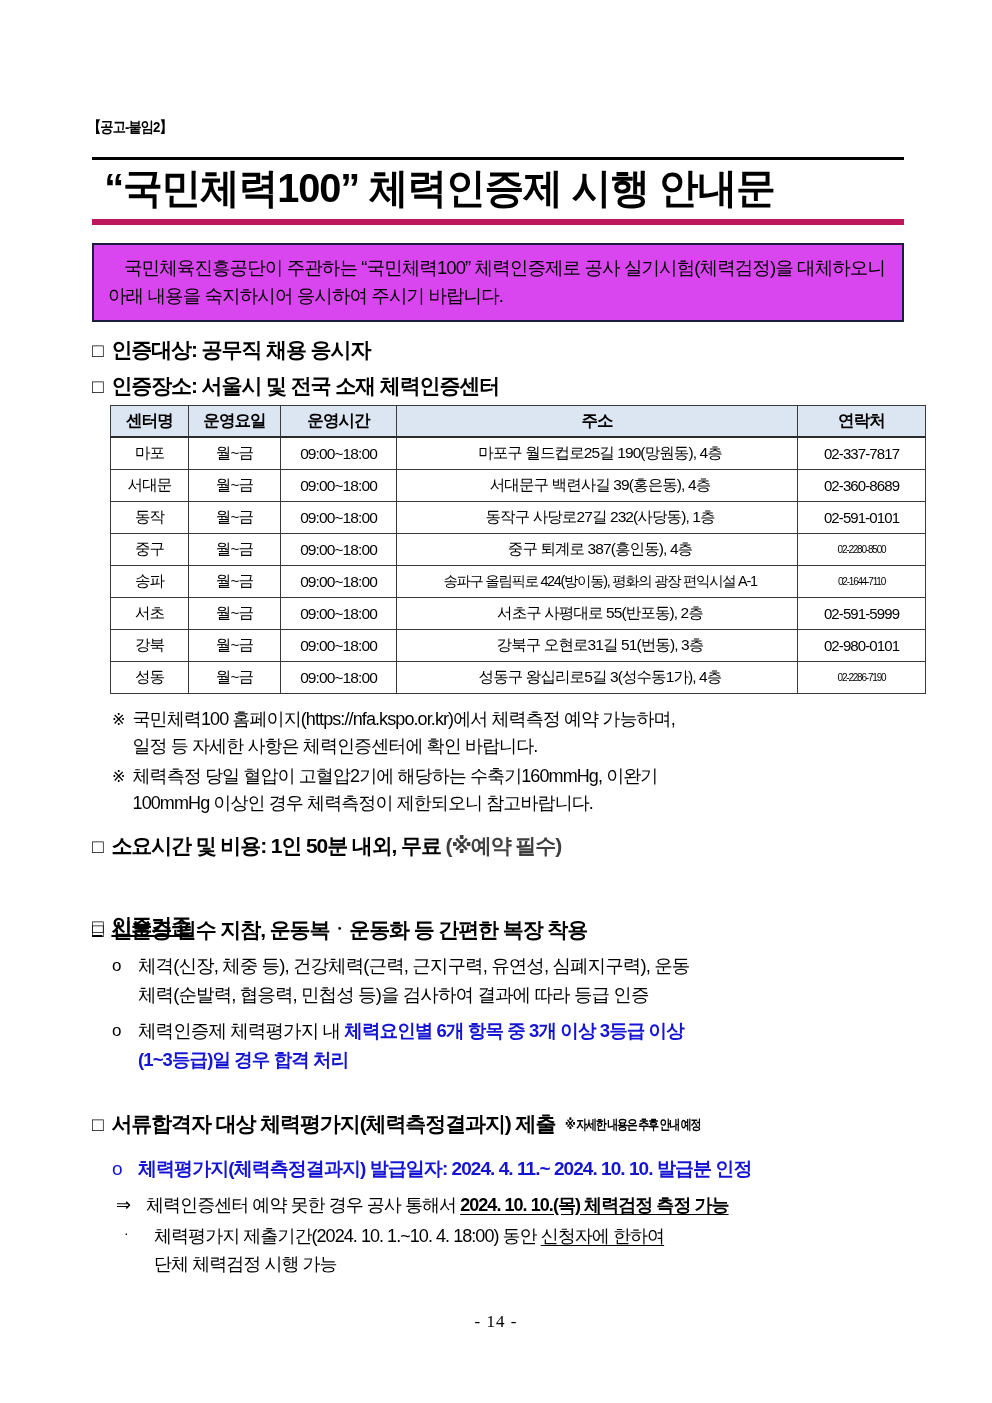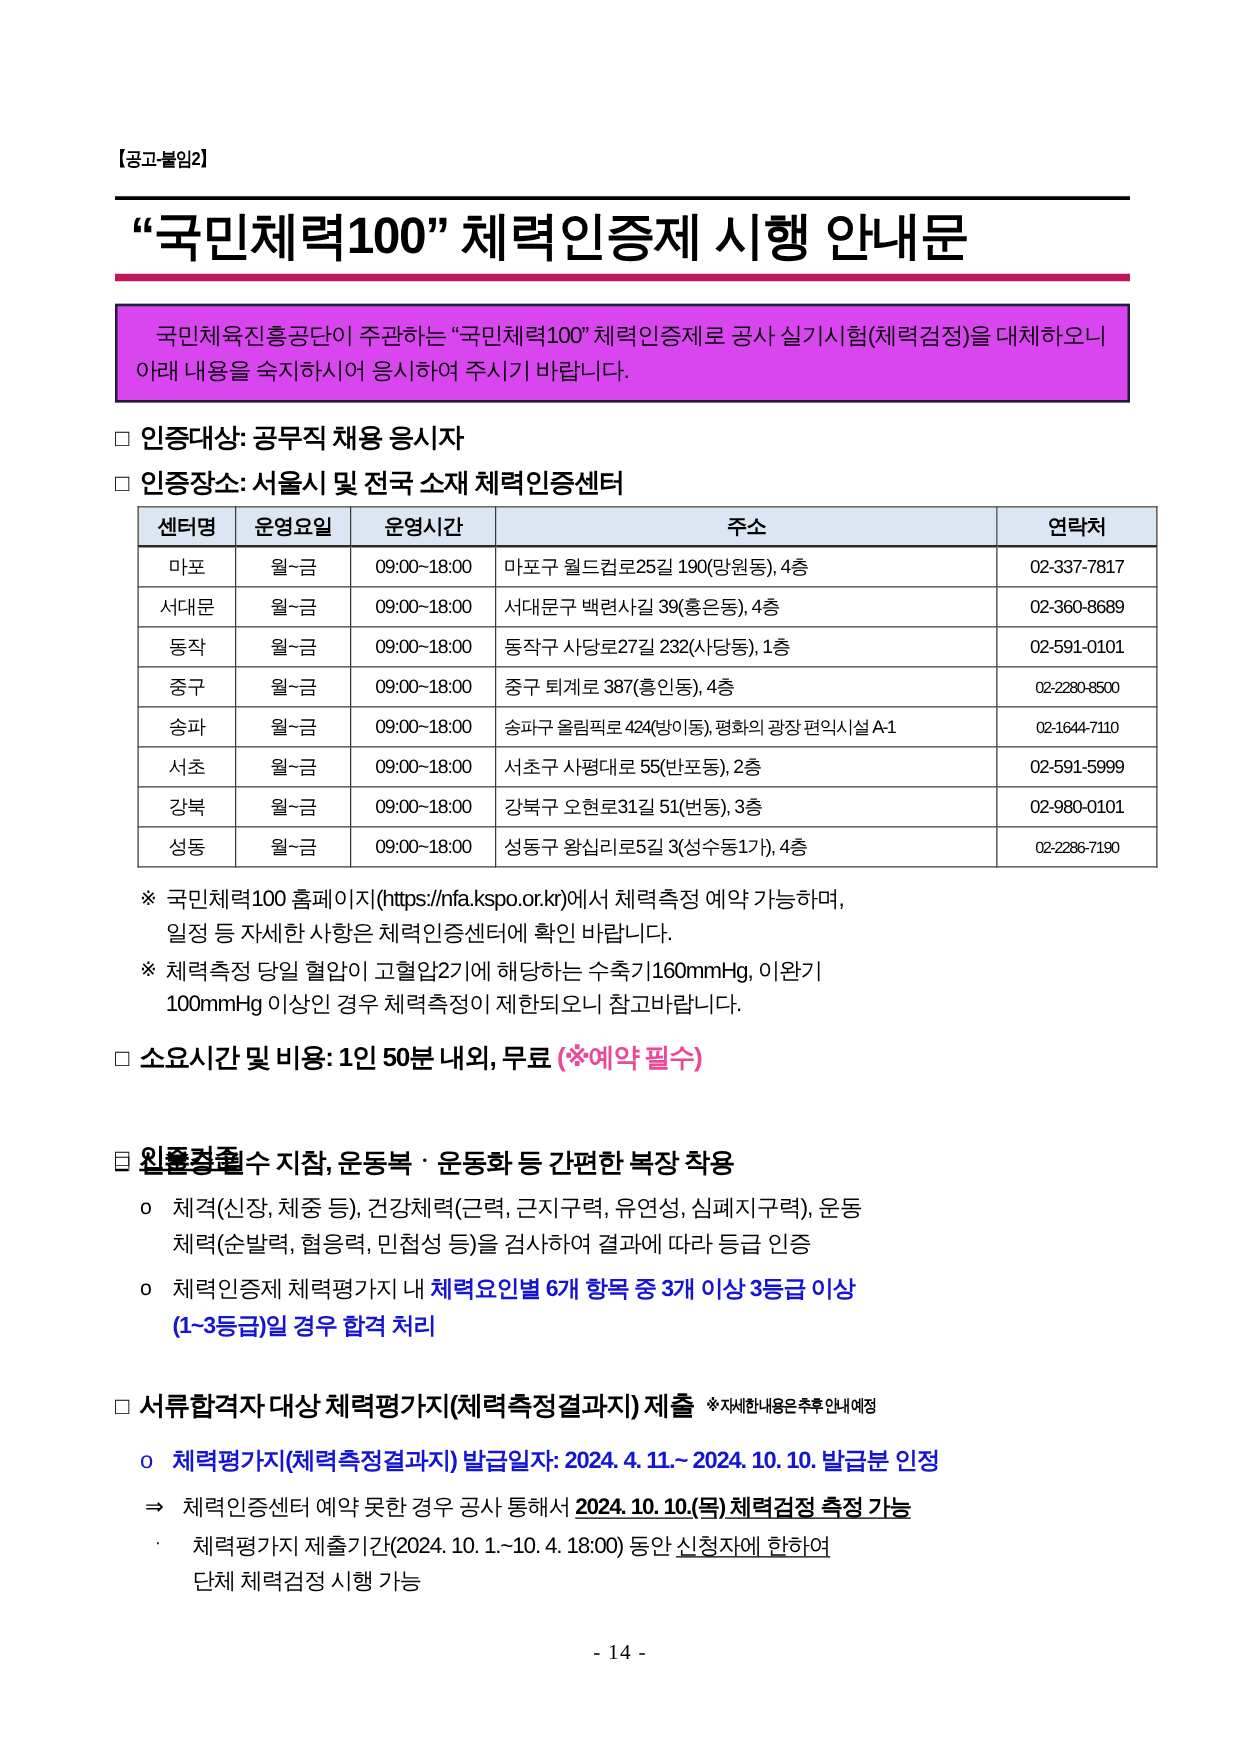--- a/index.html
+++ b/index.html
@@ -83,21 +83,21 @@
     font-weight: 800;
     letter-spacing: -1.1px;
     white-space: nowrap;
   }
   .sec .box-mark {
     font-weight: 400;
     font-size: 19px;
     margin-right: 9px;
   }
   .sec .blue {
-    color: #ec4899;
+    color: #404040;
   }
   .sec-note {
     font-size: 13.5px;
     font-weight: 600;
     letter-spacing: -1.6px;
     transform: scaleX(0.82);
     transform-origin: left center;
     display: inline-block;
     margin-left: 10px;
     vertical-align: 2px;
@@ -138,28 +138,28 @@
     height: 30px;
     border-bottom: 2px solid #2b2b2b;
   }
   .col-name { width: 78px; }
   .col-days { width: 92px; }
   .col-hours { width: 116px; }
   .col-addr { width: 401px; }
   .col-tel { width: 128px; }
 
   td.c-name, td.c-days, td.c-hours { text-align: center; }
-  td.c-addr { text-align: left; padding-left: 6px; }
+  td.c-addr { text-align: center; padding-left: 6px; }
   td.c-tel  { text-align: center; font-size: 15px; }
   td.c-addr.squeeze {
     font-size: 14.4px;
     letter-spacing: -1.3px;
   }
   td.c-tel.squeeze {
-    font-size: 13px;
+    font-size: 10px;
     letter-spacing: -1.2px;
     margin-left: 28px;
   }
 
   
   .notes {
     position: absolute;
     left: 112px;
     top: 706px;
     width: 800px;

